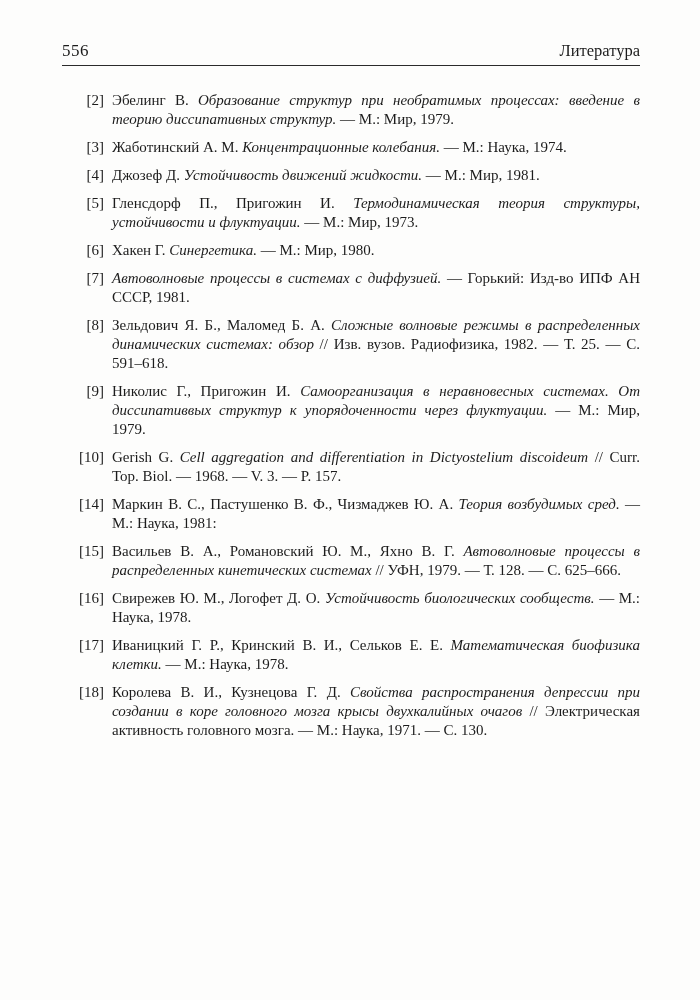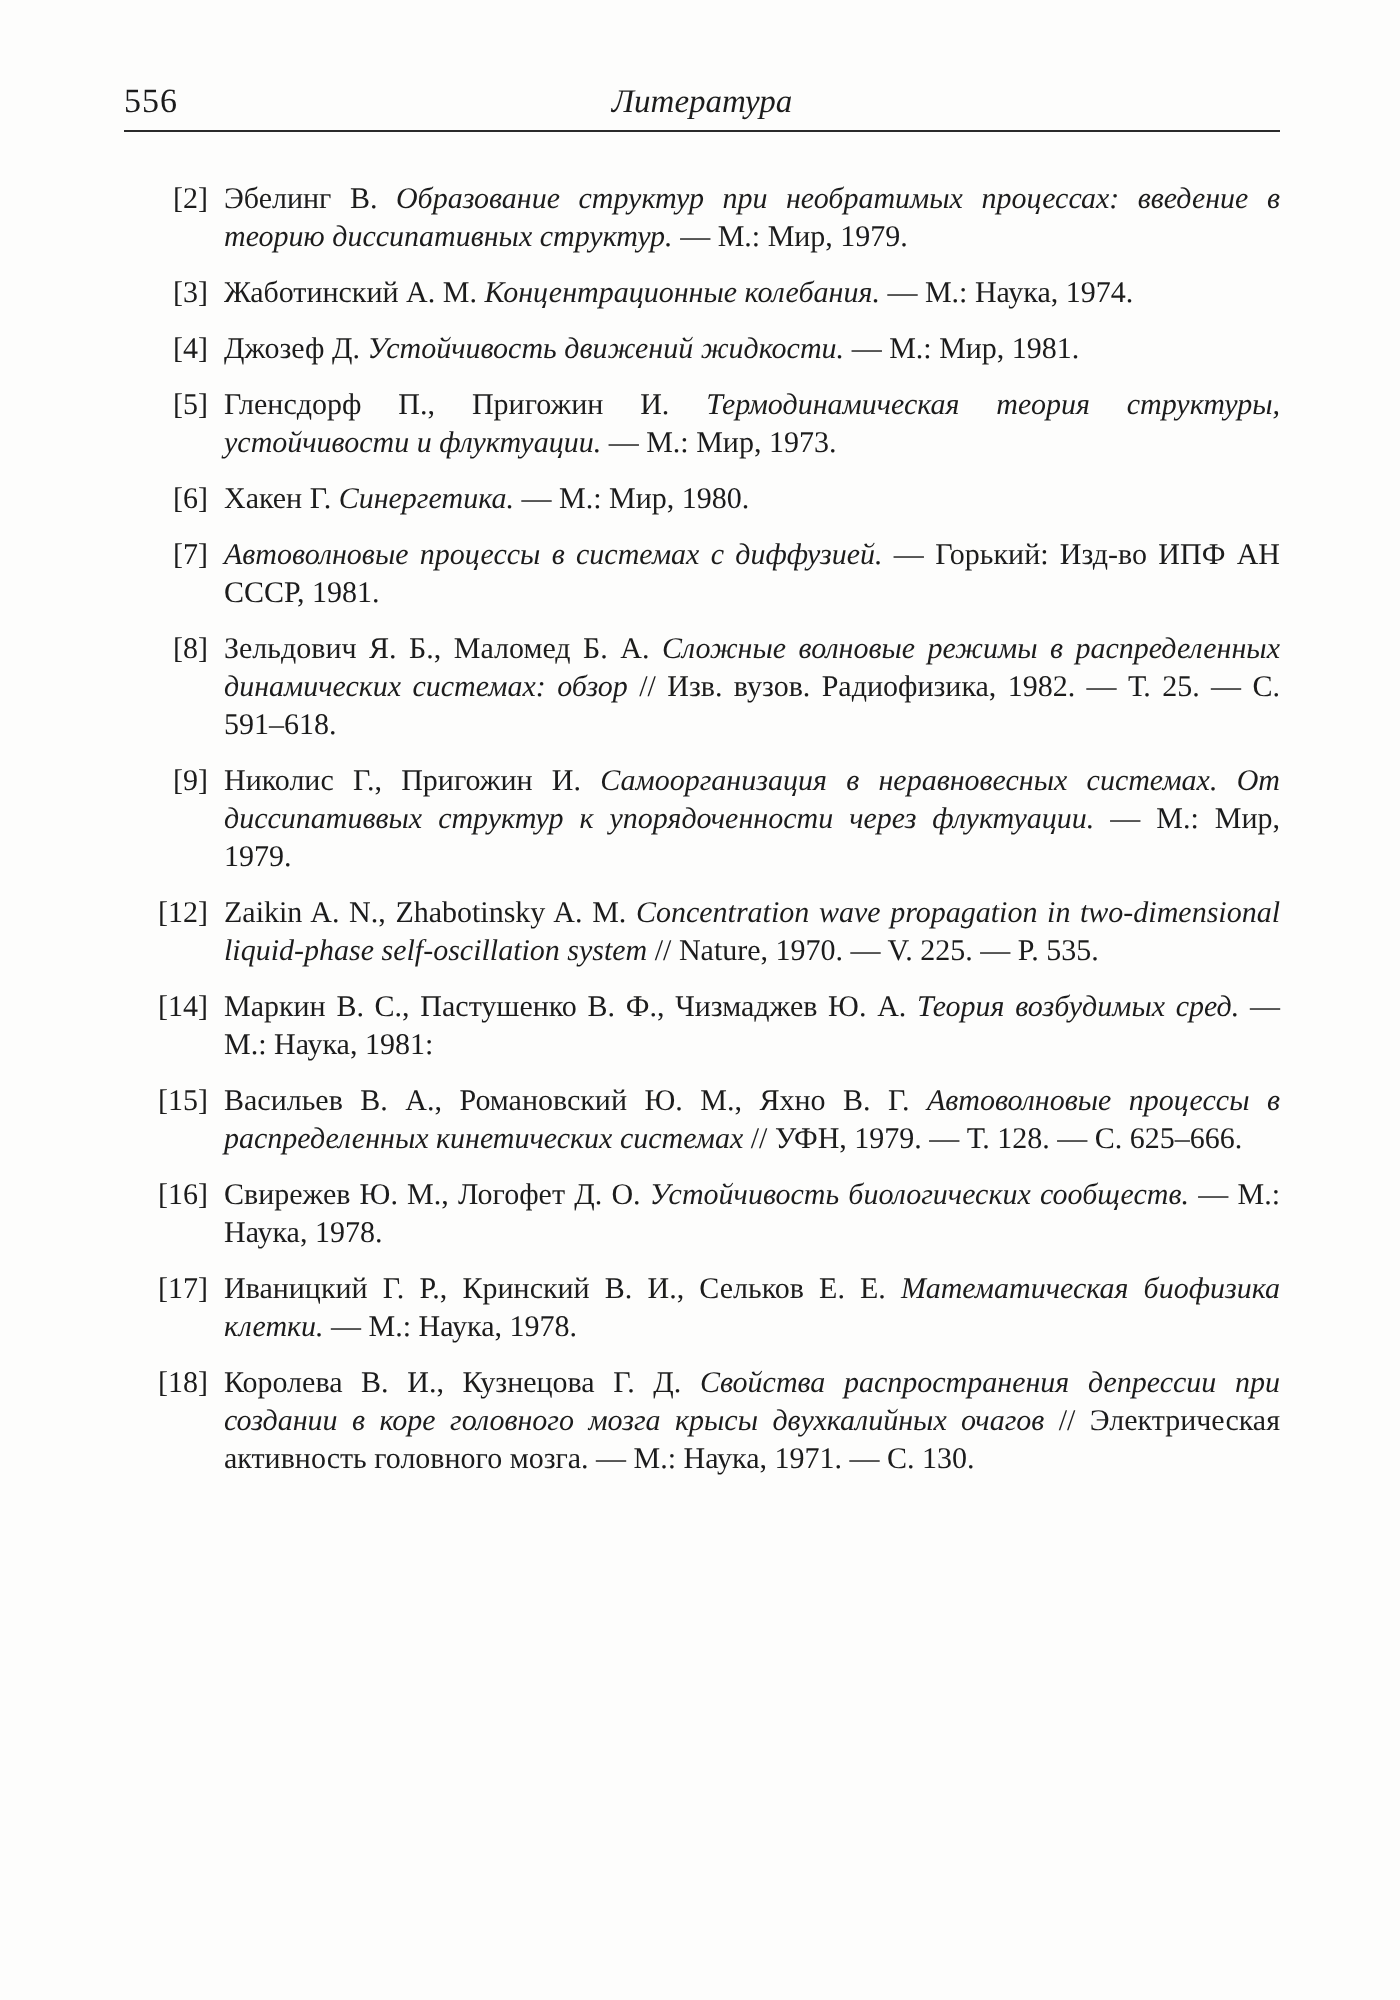--- a/index.html
+++ b/index.html
@@ -30,22 +30,21 @@
     left: 0;
     bottom: 4px;
     font-size: 17px;
     letter-spacing: 0.5px;
   }
   .header-title {
     position: absolute;
     left: 0;
     right: 0;
     bottom: 4px;
-    text-align: center;
-    font-style: italic;
+    text-align: right;
     font-size: 16.5px;
   }
   .reference-list {
     margin-top: 25px;
   }
   .ref {
     display: grid;
     grid-template-columns: 42px 528px;
     column-gap: 8px;
     margin-bottom: 9px;
@@ -98,22 +97,22 @@
       </div>
       <div class="ref">
         <span class="ref-num">[8]</span>
         <p class="ref-text"><span>Зельдович Я. Б., Маломед Б. А. </span><i>Сложные волновые режимы в распределенных динамических системах: обзор</i><span> // Изв. вузов. Радиофизика, 1982. — Т. 25. — С. 591–618.</span></p>
       </div>
       <div class="ref">
         <span class="ref-num">[9]</span>
         <p class="ref-text"><span>Николис Г., Пригожин И. </span><i>Самоорганизация в неравновесных системах. От диссипативвых структур к упорядоченности через флуктуации.</i><span> — М.: Мир, 1979.</span></p>
       </div>
       <div class="ref">
-        <span class="ref-num">[12]</span>
-        <p class="ref-text"><span>Zaikin A. N., Zhabotinsky A. M. </span><i>Concentration wave propagation in two-dimensional liquid-phase self-oscillation system</i><span> // Nature, 1970. — V. 225. — P. 535.</span></p>
+        <span class="ref-num">[10]</span>
+        <p class="ref-text"><span>Gerish G. </span><i>Cell aggregation and differentiation in Dictyostelium discoideum</i><span> // Curr. Top. Biol. — 1968. — V. 3. — P. 157.</span></p>
       </div>
       <div class="ref">
         <span class="ref-num">[14]</span>
         <p class="ref-text"><span>Маркин В. С., Пастушенко В. Ф., Чизмаджев Ю. А. </span><i>Теория возбудимых сред.</i><span> — М.: Наука, 1981:</span></p>
       </div>
       <div class="ref">
         <span class="ref-num">[15]</span>
         <p class="ref-text"><span>Васильев В. А., Романовский Ю. М., Яхно В. Г. </span><i>Автоволновые процессы в распределенных кинетических системах</i><span> // УФН, 1979. — Т. 128. — С. 625–666.</span></p>
       </div>
       <div class="ref">

